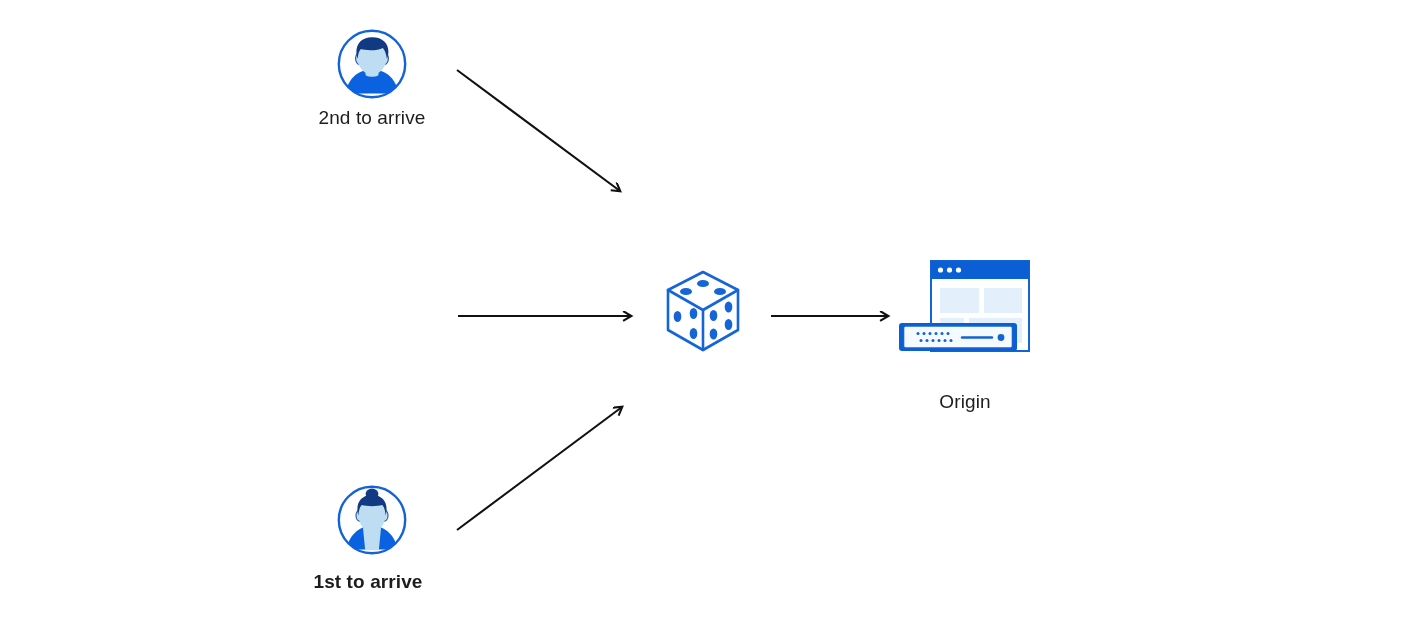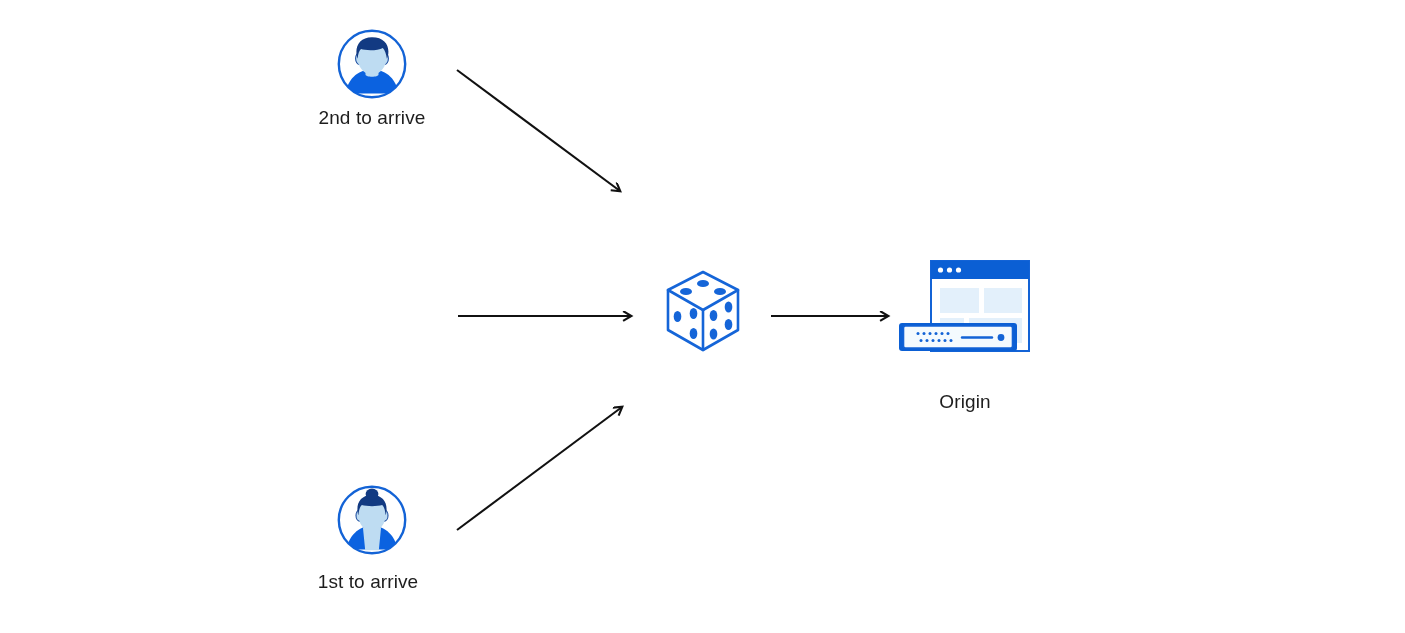--- a/index.html
+++ b/index.html
@@ -113,21 +113,21 @@
                  c8.0 0 13.8 -7.6 13.8 -18.2 c0 -9.2 -4.2 -16.2 -13.8 -16.2 z" fill="#bedcf2"></path>
         <path d="M36 11 c-9.8 0 -14.6 6.2 -14.6 14.2 c0 2.6 0.4 4.6 1.0 6.0
                  c0.4 -5.0 1.5 -8.4 3.4 -10.2 c5.0 1.5 15.4 1.5 20.4 0
                  c1.9 1.8 3.0 5.2 3.4 10.2 c0.6 -1.4 1.0 -3.4 1.0 -6.0
                  c0 -8.0 -4.8 -14.2 -14.6 -14.2 z" fill="#123a82"></path>
         <ellipse cx="36" cy="10.0" rx="6.4" ry="5.4" fill="#123a82"></ellipse>
         <path d="M36 42 c-5.4 0 -9.0 2.2 -9.0 2.2 l2.2 22 h13.6 l2.2 -22
                  c0 0 -3.6 -2.2 -9.0 -2.2 z" fill="#bedcf2"></path>
       </g>
     </svg>
-    <div class="node-label" style="left:-98px; top:87px;">1st to arrive</div>
+    <div class="node-label" style="left:-98px; top:87px;font-weight:bold;">1st to arrive</div>
   </div>
 
   <div class="node" style="left:663px; top:268px;">
     <svg width="80" height="96" viewBox="0 0 80 96">
       <g fill="none" stroke="#1565d8" stroke-width="2.6" stroke-linejoin="round" stroke-linecap="round">
         <path d="M40 4 L75 22 L75 62 L40 82 L5 62 L5 22 Z"></path>
         <path d="M5 22 L40 42 L75 22"></path>
         <path d="M40 42 L40 82"></path>
       </g>
       <g fill="#1565d8">

